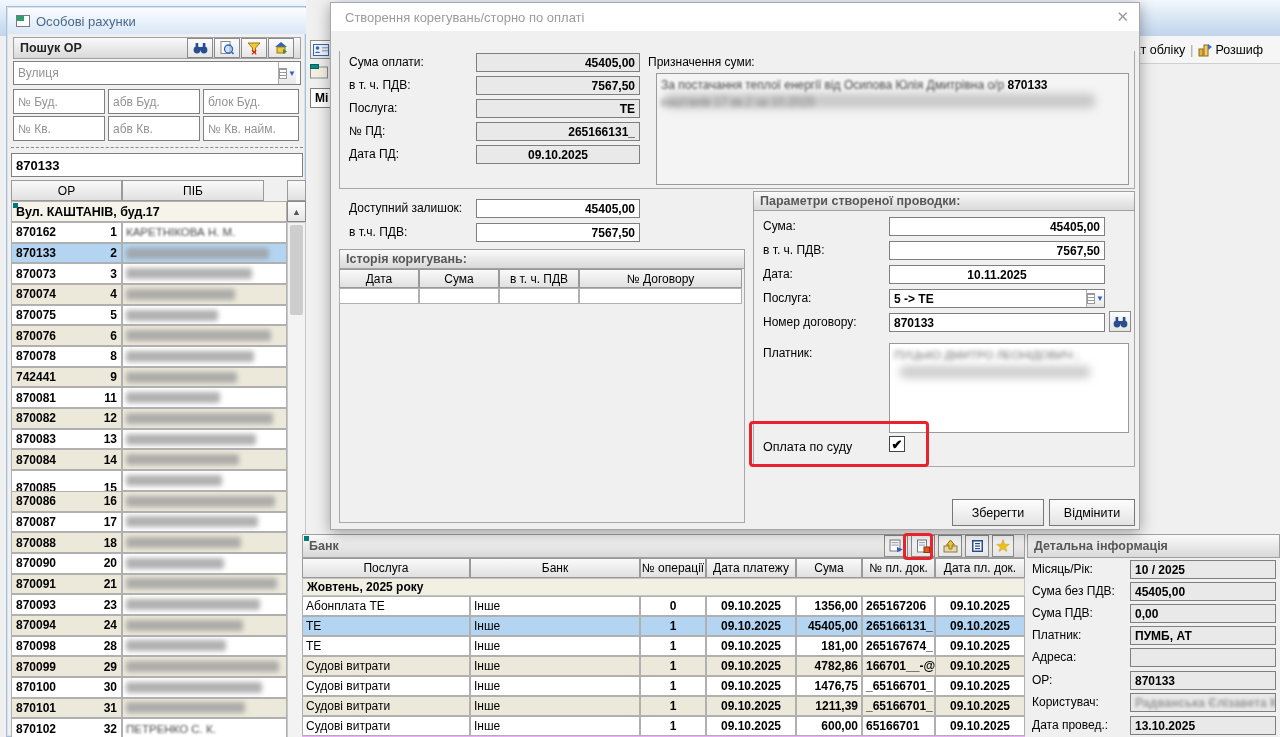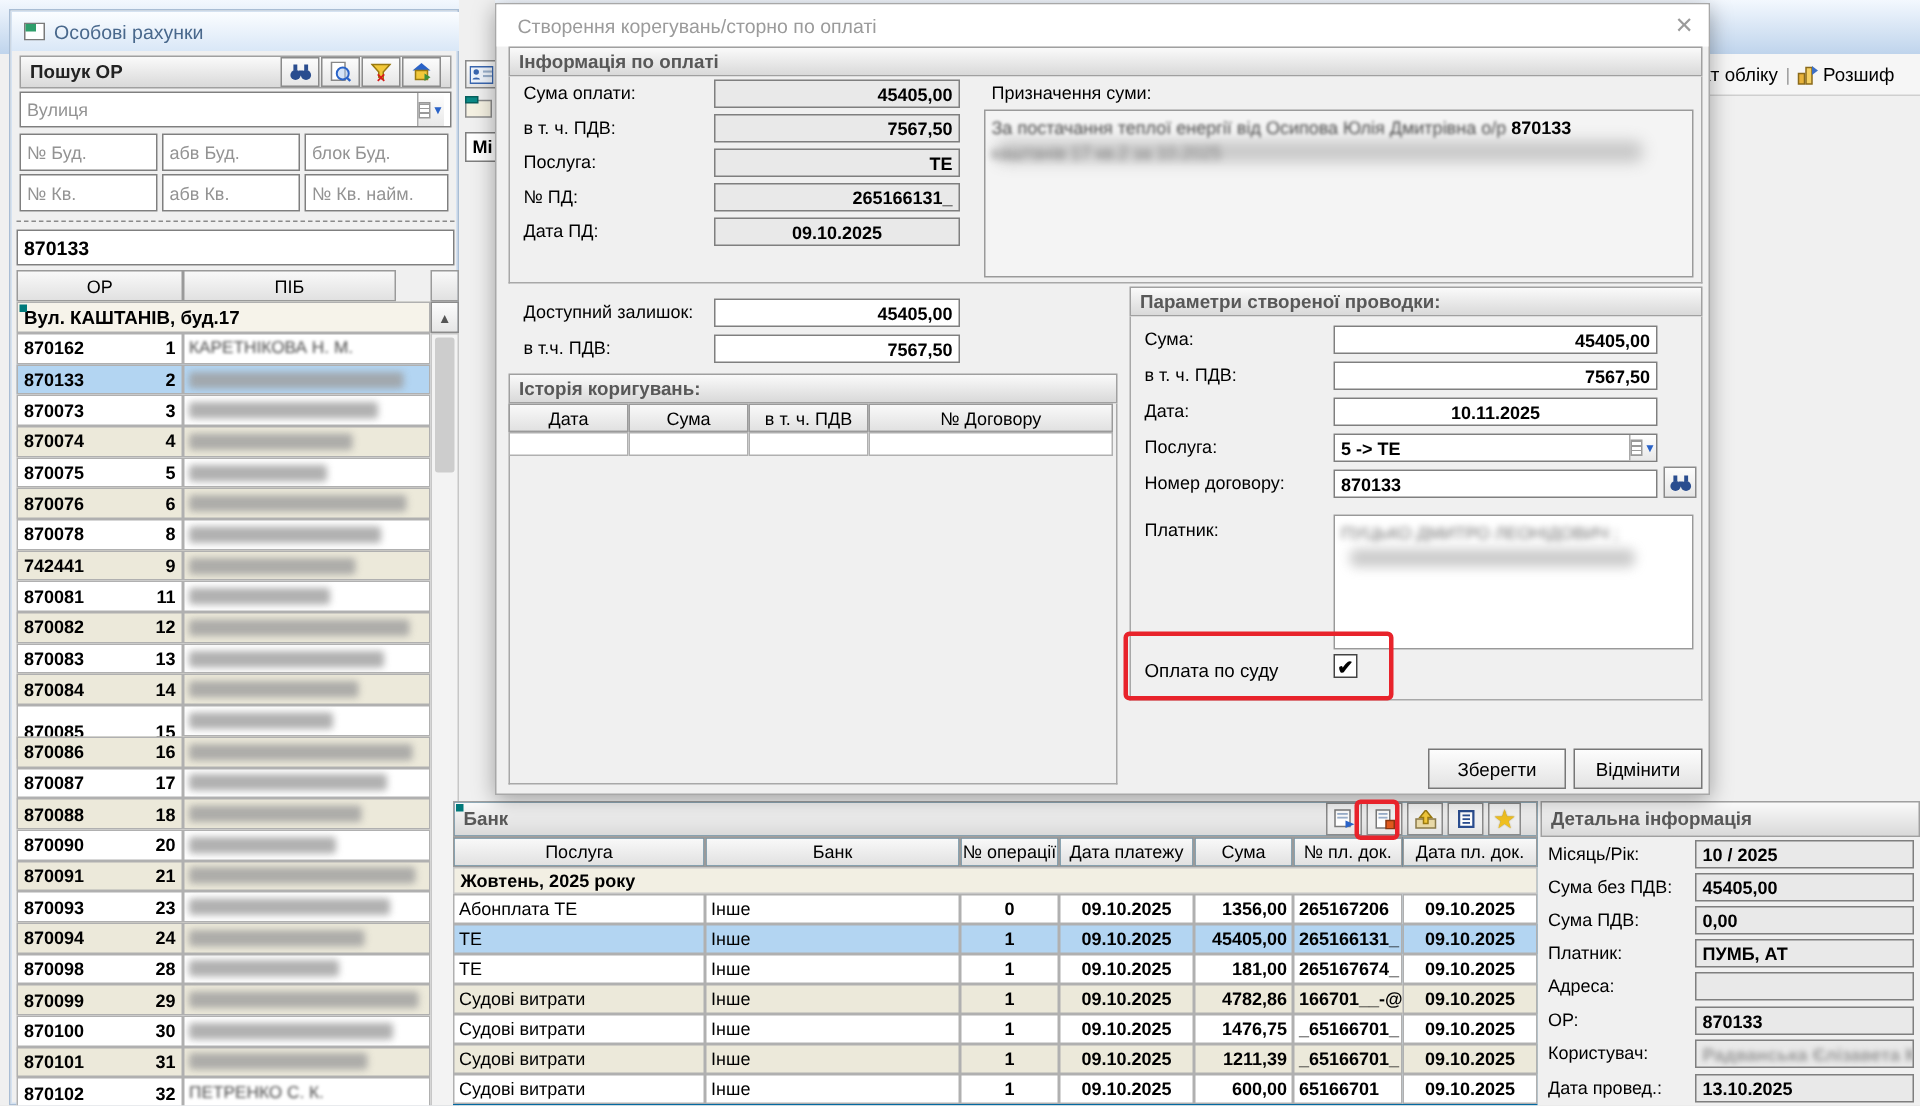--- a/index.html
+++ b/index.html
@@ -356,37 +356,34 @@
       <div class="abs" style="left:2px;top:2px;width:13px;height:90px;background:#cdcdcd;border-radius:2px;"></div>
     </div>
   </div>
 
   <div class="abs dlg" style="left:330px;top:2px;width:810px;height:528px;">
     <div class="abs" style="left:0;top:0;width:808px;height:28px;background:#fff;display:flex;align-items:center;">
       <span style="color:#9b9b9b;font-size:13px;padding-left:14px;">Створення корегувань/сторно по оплаті</span>
       <span style="margin-left:auto;margin-right:10px;color:#9b9b9b;font-size:15px;">✕</span>
     </div>
 
-    <div class="abs ghead" style="left:8px;top:28px;width:796px;height:20px;">
-        <span>Інформація по оплаті</span>
-      </div>
     <div class="abs gbody" style="left:8px;top:48px;width:796px;height:138px;"></div>
 
     <span class="lab" style="left:18px;top:52px;">Сума оплати:</span>
     <div class="abs fld ro num" style="left:145px;top:50px;width:164px;height:19px;">45405,00</div>
     <span class="lab" style="left:18px;top:75px;">в т. ч. ПДВ:</span>
     <div class="abs fld ro num" style="left:145px;top:73px;width:164px;height:19px;">7567,50</div>
     <span class="lab" style="left:18px;top:98px;">Послуга:</span>
     <div class="abs fld ro num" style="left:145px;top:96px;width:164px;height:19px;">ТЕ</div>
     <span class="lab" style="left:18px;top:121px;">№ ПД:</span>
     <div class="abs fld ro num" style="left:145px;top:119px;width:164px;height:19px;">265166131_</div>
     <span class="lab" style="left:18px;top:144px;">Дата ПД:</span>
     <div class="abs fld ro ctr" style="left:145px;top:142px;width:164px;height:19px;">09.10.2025</div>
 
-    <span class="lab" style="left:330px;top:52px;">Призначення суми:</span>
+    <span class="lab" style="left:317px;top:52px;">Призначення суми:</span>
     <div class="abs" style="left:325px;top:70px;width:473px;height:112px;background:#f4f4f4;border:1px solid #9a9a9a;padding:3px 4px;line-height:17px;overflow:hidden;">
       <span class="blurtxt">За постачання теплої енергії від Осипова Юлія Дмитрівна о/р</span>
       <span style="font-weight:600;">870133</span><br>
       <span style="filter:blur(2.5px);color:#777;">каштанів 17 кв.2 за 10.2025</span>
       <div class="abs" style="left:8px;top:20px;width:430px;height:14px;background:#8f8f8f;filter:blur(5px);opacity:.45;border-radius:4px;"></div>
     </div>
 
     <span class="lab" style="left:18px;top:198px;">Доступний залишок:</span>
     <div class="abs fld num" style="left:145px;top:196px;width:164px;height:19px;">45405,00</div>
     <span class="lab" style="left:18px;top:222px;">в т.ч. ПДВ:</span>
@@ -445,21 +442,21 @@
       <div class="abs" style="left:10px;top:22px;width:190px;height:12px;background:#a0a0a0;filter:blur(4px);opacity:.55;border-radius:4px;"></div>
     </div>
     <span class="lab" style="left:432px;top:437px;font-size:12.5px;">Оплата по суду</span>
     <div class="abs" style="left:558px;top:433px;width:16px;height:16px;background:#fff;border:1.5px solid #444;display:flex;align-items:center;justify-content:center;font-size:13px;font-weight:bold;" id="courtCheck">✔</div>
     <div class="abs redbox" style="left:418px;top:418px;width:180px;height:46px;"></div>
 
     <div class="abs btn" style="left:621px;top:496px;width:92px;height:27px;">Зберегти</div>
     <div class="abs btn" style="left:718px;top:496px;width:86px;height:27px;">Відмінити</div>
   </div>
 
-  <div class="abs" style="left:302px;top:534px;width:723px;height:203px;background:#0369a1;z-index:5;">
+  <div class="abs" style="left:302px;top:534px;width:723px;height:203px;background:#f0abfc;z-index:5;">
     <div class="abs ghead" style="left:0;top:0;width:723px;height:24px;">
       <span style="width:5px;height:5px;background:#00797a;position:absolute;left:1px;top:1px;"></span>
       <span>Банк</span>
       <div style="margin-left:auto;display:flex;gap:3px;margin-right:4px;">
         <div class="ibtn" style="width:22px;height:20px;">
           <svg width="15" height="14" viewBox="0 0 15 14">
               <rect x="1" y="1" width="10" height="11" fill="#fff" stroke="#7a7a7a"></rect>
               <rect x="2.5" y="3" width="7" height="1.2" fill="#9ab0cc"></rect>
               <rect x="2.5" y="5.5" width="7" height="1.2" fill="#9ab0cc"></rect>
               <polygon points="8,8 14,10.5 8,13" fill="#2a63c8"></polygon>

